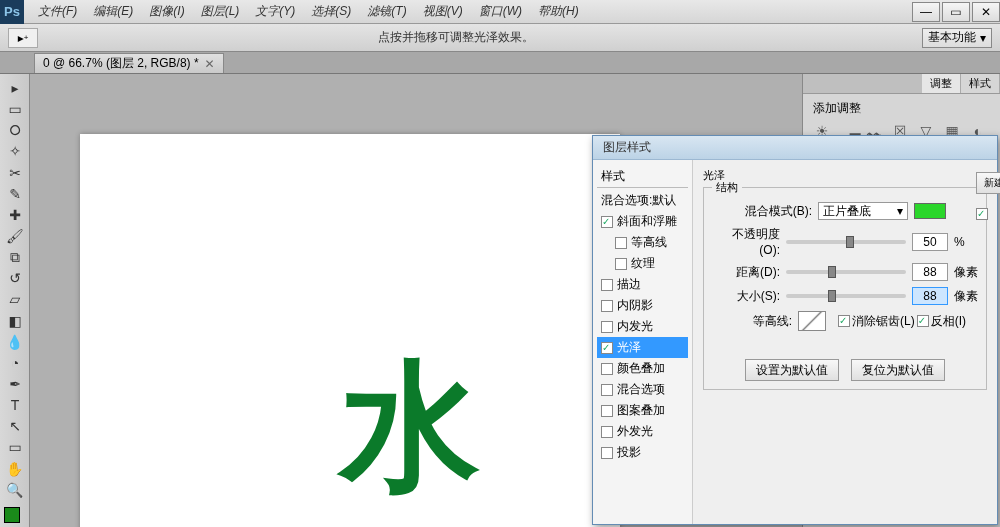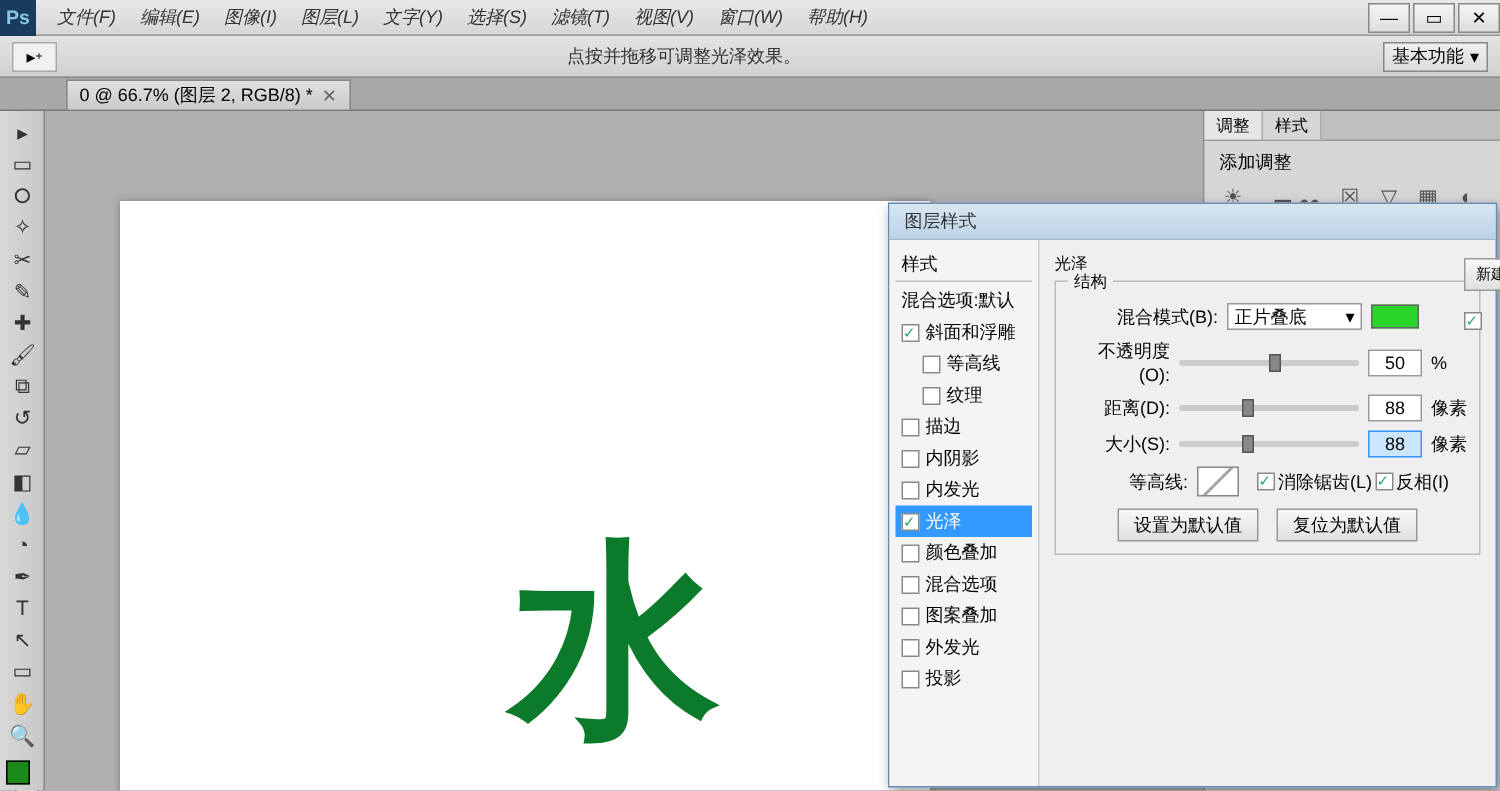--- a/index.html
+++ b/index.html
@@ -10,37 +10,37 @@
 .menubar { display: flex; gap: 4px; margin-left: 8px; font-style: italic; }
 .menu-item { padding: 2px 6px; color: #333; cursor: default; }
 .win-controls { margin-left: auto; display: flex; }
 .win-btn { width: 28px; height: 20px; border: 1px solid #888; background: linear-gradient(#f5f5f5, #ddd); display: flex; align-items: center; justify-content: center; margin-left: 2px; }
 
 .options-bar { height: 28px; background: linear-gradient(#e4e4e4, #d0d0d0); border-bottom: 1px solid #888; display: flex; align-items: center; padding: 0 8px; }
 .tool-icon-opts { width: 30px; height: 20px; border: 1px solid #aaa; background: #f0f0f0; display: flex; align-items: center; justify-content: center; }
 .hint-text { margin-left: 340px; color: #333; }
 .workspace-selector { margin-left: auto; width: 70px; height: 20px; border: 1px solid #888; background: linear-gradient(#eee,#ddd); display: flex; align-items: center; justify-content: center; gap: 4px; }
 
-.doc-tab-bar { height: 22px; background: #a8a8a8; border-bottom: 1px solid #777; display: flex; align-items: flex-end; padding-left: 44px; text-align: center; }
+.doc-tab-bar { height: 22px; background: #a8a8a8; border-bottom: 1px solid #777; display: flex; align-items: flex-end; padding-left: 34px; text-align: center; }
 .doc-tab { height: 20px; background: linear-gradient(#e0e0e0,#cacaca); border: 1px solid #888; border-bottom: none; padding: 2px 8px; display: flex; align-items: center; gap: 6px; font-size: 11px; }
 .close-x { color: #666; }
 
 .main-area { position: absolute; top: 74px; left: 0; right: 0; bottom: 0; display: flex; }
 .toolbox { width: 30px; background: linear-gradient(to right,#d8d8d8,#c8c8c8); border-right: 1px solid #888; display: flex; flex-direction: column; padding-top: 4px; gap: 1px; }
 .tool-cell { width: 26px; height: 22px; margin-left: 2px; display: flex; align-items: center; justify-content: center; color: #333; font-size: 14px; cursor: default; }
 .fgbg { margin-top: 6px; margin-left: 4px; position: relative; width: 22px; height: 22px; }
 .fg-sw { position: absolute; top: 0; left: 0; width: 16px; height: 16px; background: #1a8a1a; border: 1px solid #000; }
 .bg-sw { position: absolute; top: 6px; left: 6px; width: 16px; height: 16px; background: #fff; border: 1px solid #000; z-index: -1; }
 
 .canvas-area { flex: 1; background: #b0b0b0; display: flex; align-items: center; justify-content: center; overflow: hidden; position: relative; }
 .canvas { position: absolute; top: 60px; left: 50px; width: 540px; height: 420px; background: #fff; box-shadow: 0 0 5px rgba(0,0,0,.3); }
 .glyph { position: absolute; top: 200px; left: 260px; font-size: 140px; font-weight: bold; font-family: "STKaiti","KaiTi",serif; color: #0b7a2a; text-shadow: 0 2px 3px rgba(0,0,0,.35), inset 2px 2px 6px rgba(255,255,255,.6); }
 
 .right-panels { width: 198px; background: #cfcfcf; border-left: 1px solid #888; display: flex; flex-direction: column; }
-.panel-tabs { height: 20px; display: flex; background: #bfbfbf; border-bottom: 1px solid #999; }
+.panel-tabs { height: 20px; display: flex; background: #bfbfbf; border-bottom: 1px solid #999; justify-content: flex-end; }
 .panel-tab { padding: 2px 8px; border-right: 1px solid #aaa; background: #d6d6d6; font-size: 11px; }
 .panel-tab.active { background: #e6e6e6; }
 .panel-body { padding: 6px 10px; font-size: 11px; background: #d6d6d6; border-bottom: 1px solid #aaa; }
 .adj-icons { margin-top: 6px; display: flex; flex-wrap: wrap; gap: 8px; color: #555; }
 .adj-icons span { width: 18px; text-align: center; font-size: 14px; }
 
 
 .dialog { position: absolute; top: 135px; left: 592px; width: 406px; height: 390px; background: #efefef; border: 1px solid #648cb4; box-shadow: 2px 3px 8px rgba(0,0,0,.4); display: flex; flex-direction: column; }
 .dlg-title { height: 24px; background: linear-gradient(#d8e6f2,#bcd3e6); border-bottom: 1px solid #9cb8d2; padding: 3px 10px; color: #333; }
 .dlg-body { flex: 1; display: flex; }
@@ -59,21 +59,21 @@
 .swatch { width: 32px; height: 16px; background: #2bd62b; border: 1px solid #666; }
 .slider { flex: 1; height: 4px; background: #ccc; position: relative; border-radius: 2px; }
 .slider .thumb { position: absolute; top: -4px; width: 8px; height: 12px; background: #888; border: 1px solid #555; }
 .numbox { width: 36px; height: 18px; border: 1px solid #999; background: #fff; text-align: center; line-height: 16px; }
 .numbox.sel { background: #cde6ff; border-color: #3399ff; }
 .unit { width: 24px; }
 .angle-dial { width: 28px; height: 28px; border: 1px solid #999; border-radius: 50%; position: relative; background: #fff; }
 .angle-dial::after { content: ""; position: absolute; top: 13px; left: 14px; width: 12px; height: 1px; background: #333; transform-origin: left; transform: rotate(-19deg); }
 .contour-sw { width: 28px; height: 20px; border: 1px solid #888; background: linear-gradient(135deg,#fff 0%,#fff 45%,#888 50%,#fff 55%); }
 .btn { border: 1px solid #999; background: linear-gradient(#f8f8f8,#e0e0e0); padding: 2px 10px; height: 22px; }
-.btn-row { display: flex; gap: 12px; justify-content: center; margin-top: 8px; }
+.btn-row { display: flex; gap: 12px; justify-content: center; margin-top: 28px; }
 .extra-right { position: absolute; top: 172px; left: 976px; width: 24px; height: 120px; }
 .extra-right .btn { margin-bottom: 6px; width: 36px; padding: 0; font-size: 10px; }
 .chklabel { display: flex; align-items: center; gap: 2px; }
 </style>
 </head>
 <body>
 
 <div class="titlebar">
   <div class="ps-logo">Ps</div>
   <div class="menubar">

